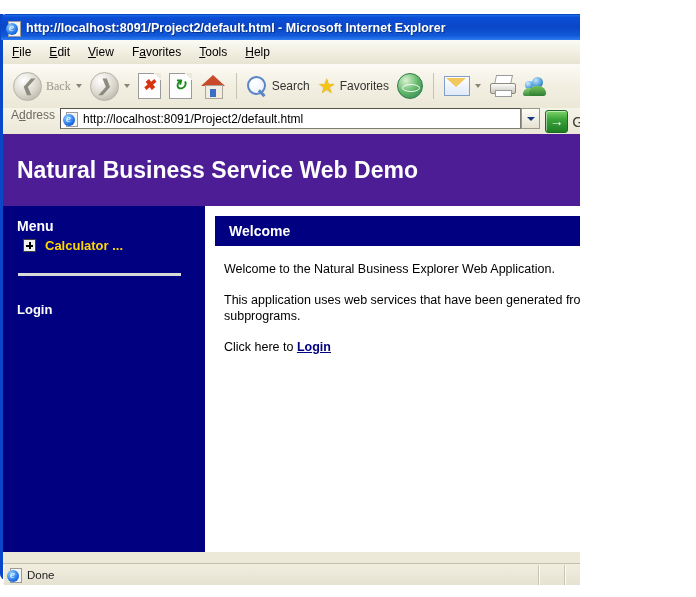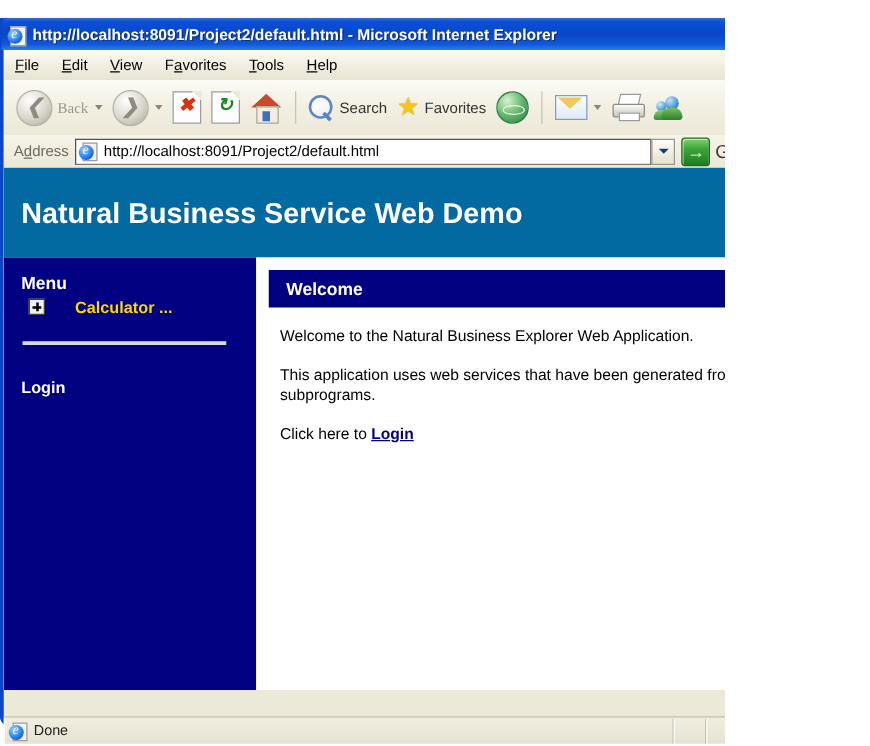--- a/index.html
+++ b/index.html
@@ -104,21 +104,21 @@
   .msgr .b1{position:absolute;left:6px;top:11px;width:17px;height:10px;border-radius:8px 8px 3px 3px;
             background:linear-gradient(180deg,#77c35a,#2e7d32);}
   .msgr .p2{position:absolute;left:2px;top:6px;width:8px;height:8px;border-radius:50%;
             background:radial-gradient(circle at 35% 30%,#cfefff,#4f9ad8 65%,#2a6aa5);}
   .msgr .b2{position:absolute;left:0px;top:13px;width:12px;height:8px;border-radius:6px 6px 2px 2px;
             background:linear-gradient(180deg,#8ccf6e,#3a8a3c);}
 
   
   .addrbar{position:absolute;left:3px;top:108px;width:666px;height:26px;
            background:linear-gradient(180deg,#f6f3e8 0%,#ece8d8 100%);
-           display:flex;align-items:center;padding:0 2px;box-sizing:border-box;}
+           display:flex;padding:0 2px;box-sizing:border-box;}
   .addrlbl{font-size:12px;color:#6d6a60;padding:0 5px 0 6px;white-space:nowrap;}
   .addrlbl u{text-decoration:underline;}
   .addrfield{flex:1;height:21px;background:#fff;border:1px solid #7f7c70;
              border-top-color:#54514a;border-left-color:#54514a;
              display:flex;align-items:center;box-sizing:border-box;}
   .addrfield .ico{width:16px;height:16px;margin:0 4px 0 2px;position:relative;flex:none;}
   .addrfield .ico .pg{position:absolute;left:3px;top:1px;width:10px;height:13px;background:#f4f4f4;border:1px solid #9b9b9b;}
   .addrfield .ico .eb{position:absolute;left:0;top:3px;width:12px;height:12px;border-radius:50%;
                       background:radial-gradient(circle at 35% 30%,#8fd0ff,#1b6fe8 65%,#083a9e);}
   .addrfield .ico .eb:after{content:"e";position:absolute;left:3px;top:-2px;font-size:11px;font-style:italic;
@@ -134,43 +134,43 @@
         background:linear-gradient(180deg,#7fd36a 0%,#3aa53a 40%,#1f7c22 100%);
         border:1px solid #1a6b1e;box-shadow:inset 1px 1px 0 rgba(255,255,255,.5);}
   .gosq:after{content:"\2192";position:absolute;left:0;right:0;top:-1px;color:#fff;font-size:14px;
               font-weight:bold;text-align:center;line-height:22px;}
   .golbl{font-size:15px;color:#3b3a33;margin-left:4px;}
   .links{font-size:12px;color:#9a978c;padding-left:10px;white-space:nowrap;}
   .chev{font-size:12px;color:#3b3a33;font-weight:bold;padding:0 5px 0 6px;align-self:flex-start;margin-top:1px;}
 
   
   .viewport{position:absolute;left:3px;top:134px;width:666px;height:418px;background:#ffffff;overflow:hidden;}
-  .page-header{height:72px;background:#0369a1;display:flex;align-items:center;}
+  .page-header{height:72px;background:#4c1d95;display:flex;align-items:center;}
   .page-title{color:#ffffff;font-size:23px;font-weight:bold;padding-left:14px;letter-spacing:0;}
   .page-body{position:absolute;left:0;top:72px;right:0;bottom:0;display:flex;}
 
   .sidebar{width:202px;background:#000080;flex:none;padding:10px 0 0 14px;box-sizing:border-box;}
   .menu-head{color:#ffffff;font-size:14px;font-weight:bold;margin:2px 0 4px 0;}
   .menu-row{display:flex;align-items:center;margin:3px 0 0 6px;}
   .plusbox{width:11px;height:11px;flex:none;background:#f0f0f0;border:1px solid #404040;
            position:relative;margin-right:9px;}
   .plusbox:before{content:"";position:absolute;left:2px;top:4.5px;width:7px;height:2px;background:#000;}
   .plusbox:after{content:"";position:absolute;left:4.5px;top:2px;width:2px;height:7px;background:#000;}
-  .menu-link{color:#ffd700;font-size:13px;font-weight:bold;white-space:nowrap;margin-left:15px;}
+  .menu-link{color:#ffd700;font-size:13px;font-weight:bold;white-space:nowrap;}
   .side-rule{height:3px;background:#d9d9d9;margin:20px 24px 0 1px;}
   .login-link{color:#ffffff;font-size:13px;font-weight:bold;margin-top:26px;}
 
   .content{flex:1;background:#ffffff;padding:10px 24px 0 10px;box-sizing:border-box;}
   .panel-head{background:#000080;height:30px;display:flex;align-items:center;}
   .panel-title{color:#ffffff;font-size:14px;font-weight:bold;padding-left:14px;}
   .para{font-size:12.5px;color:#000;margin:15px 0 0 9px;line-height:1.28;}
   .inline-link{color:#000080;font-weight:bold;}
 
   
-  .statusbar{position:absolute;left:3px;bottom:2px;width:666px;height:22px;
+  .statusbar{position:absolute;left:3px;bottom:12px;width:666px;height:22px;
              background:linear-gradient(180deg,#f1eee0,#e6e2d2);
              border-top:1px solid #c3bfae;display:flex;align-items:center;box-sizing:border-box;}
   .st-cell{height:20px;border-right:1px solid #c8c4b4;border-left:1px solid #fbfbf6;
            display:flex;align-items:center;box-sizing:border-box;}
   .st-main{flex:1;padding-left:3px;}
   .st-pad{width:26px;}
   .st-zone{width:172px;padding-left:6px;}
   .st-text{font-size:11.5px;color:#222;margin-left:4px;white-space:nowrap;}
   .ieico{width:16px;height:16px;position:relative;flex:none;}
   .ieico .pg{position:absolute;left:3px;top:1px;width:10px;height:13px;background:#f4f4f4;border:1px solid #9b9b9b;}

